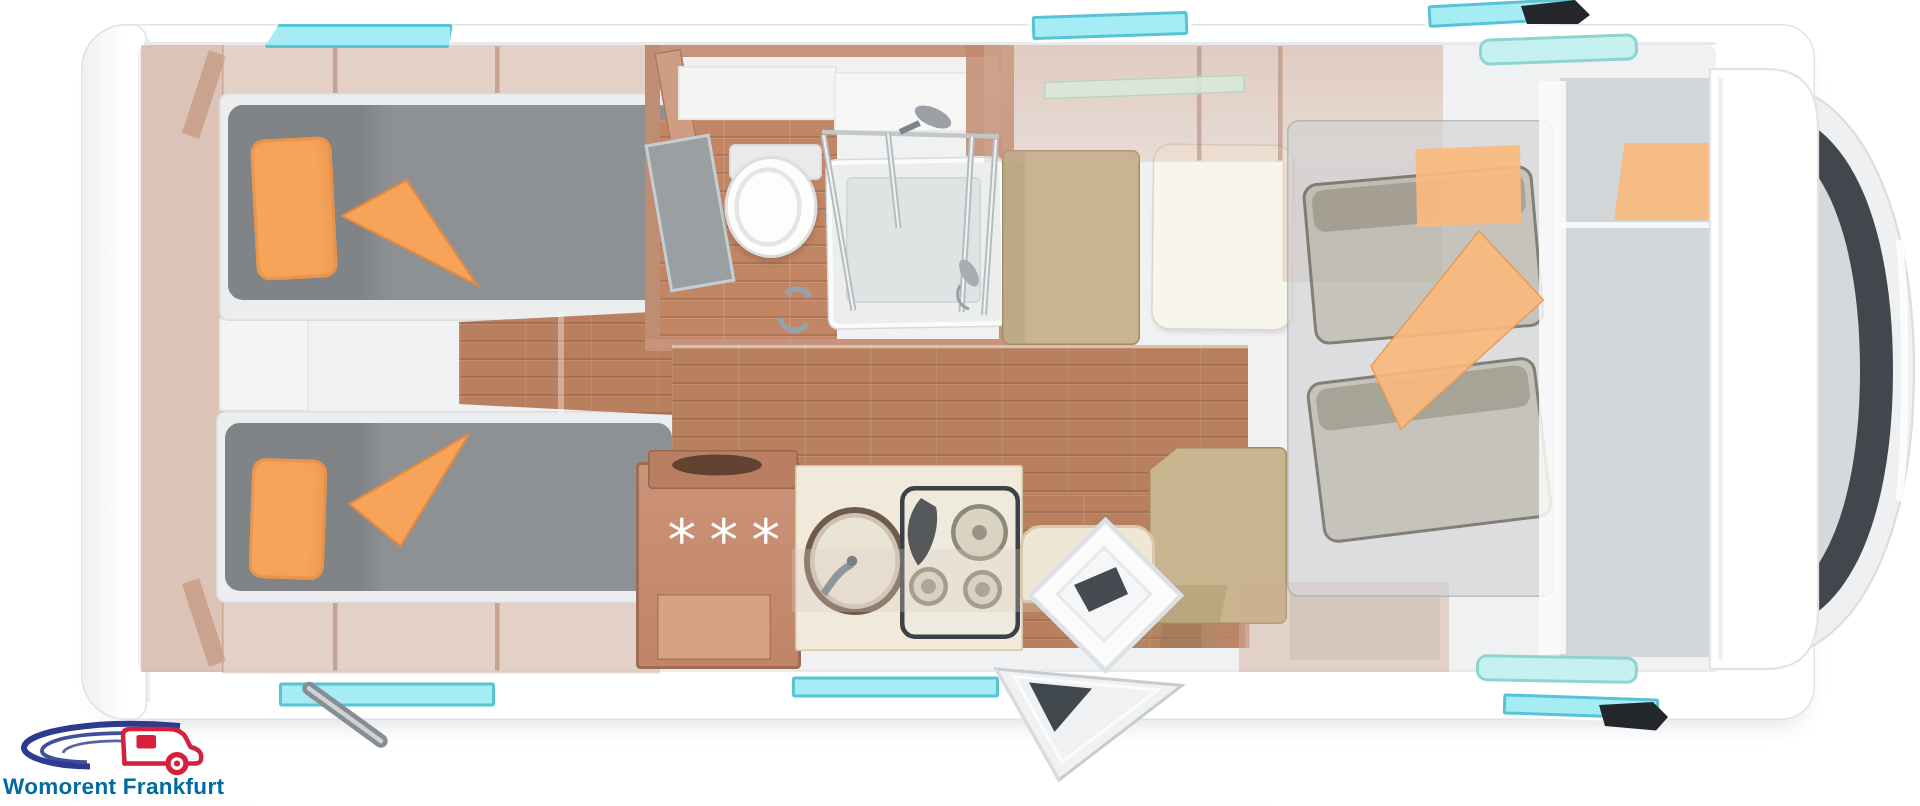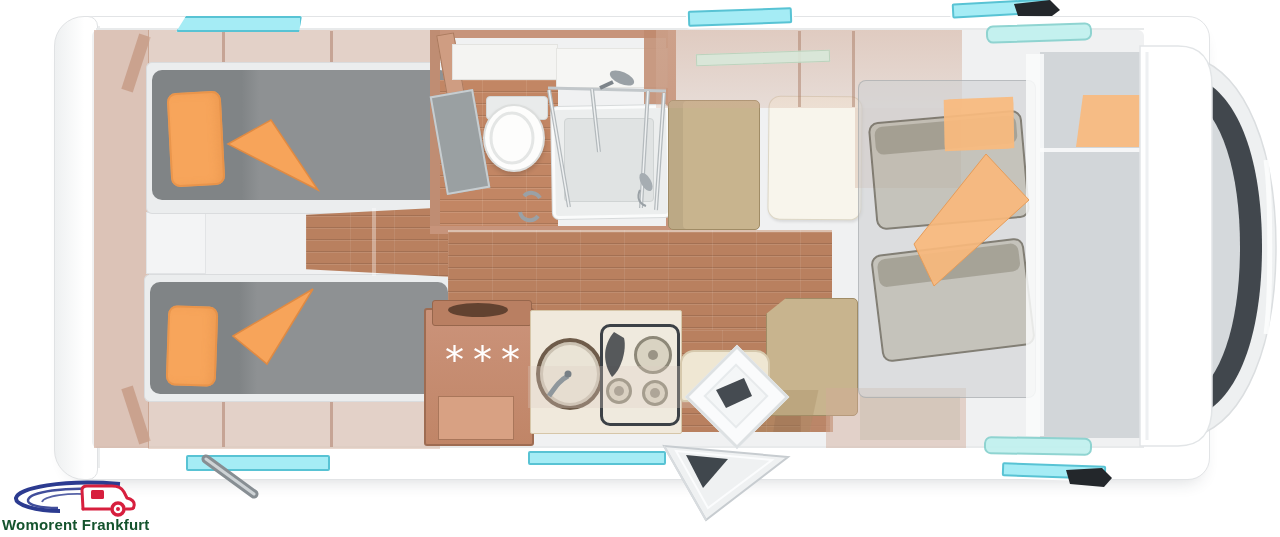--- a/index.html
+++ b/index.html
@@ -143,21 +143,21 @@
   .roofwin-top{left:986px;top:24px;width:102px;height:14px;transform:rotate(-2deg);}
   .roofwin-bottom{left:984px;top:437px;width:104px;height:14px;transform:rotate(1deg);}
   .skylight-strip{left:696px;top:52px;width:132px;height:10px;background:#d9e9da;border:1px solid #b9d3bc;transform:rotate(-2deg);opacity:.9;}
 
   
   .overlay{left:0;top:0;width:1280px;height:537px;pointer-events:none;}
 
   
   .logo{left:2px;top:476px;width:200px;height:60px;}
   .logo-art{position:absolute;left:6px;top:2px;width:168px;height:40px;}
-  .logo-text{position:absolute;left:0px;top:40px;width:200px;font-size:15px;font-weight:700;color:#14532d;
+  .logo-text{position:absolute;left:0px;top:40px;width:200px;font-size:15px;font-weight:700;color:#0369a1;
     letter-spacing:.2px;}
 </style>
 </head>
 <body>
 
 <div class="scene">
 
   <div class="abs body-shell"></div>
   <div class="abs rear-cap"></div>
   <div class="abs rear-seam"></div>

